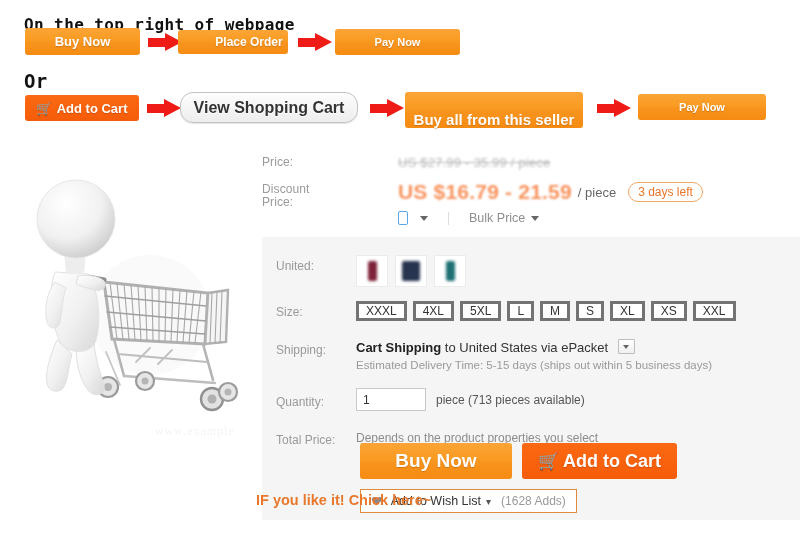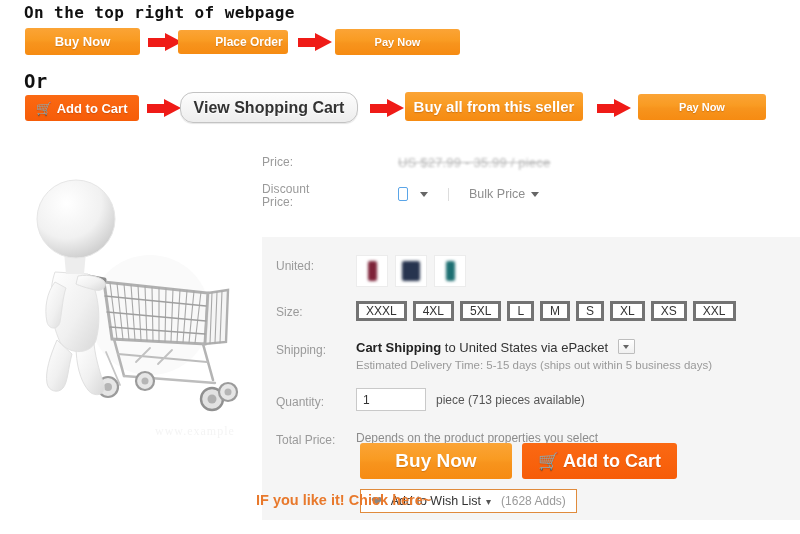--- a/index.html
+++ b/index.html
@@ -24,21 +24,21 @@
     position:absolute;left:17px;top:0;width:0;height:0;
     border-top:9px solid transparent;border-bottom:9px solid transparent;
     border-left:17px solid #ef1b17;
   }
 
   
   .instr-text{
     font-family:"DejaVu Sans Mono","Liberation Mono",monospace;
     font-weight:bold;color:#111;letter-spacing:.4px;
   }
-  .hdr1{left:24px;top:3px;font-size:16px;}
+  .hdr1{left:24px;top:15px;font-size:16px;}
   .hdr2{left:24px;top:70px;font-size:19px;}
 
   .btn{
     position:absolute;display:flex;align-items:center;justify-content:center;
     color:#fff;font-weight:bold;box-sizing:border-box;white-space:nowrap;
   }
   .btn-orange{
     background:linear-gradient(to bottom,#fba436 0%,#f99b22 45%,#f7941d 55%,#f68b12 100%);
     border-radius:3px;
     text-shadow:0 1px 1px rgba(140,70,0,.35);
@@ -60,21 +60,21 @@
   #a1{left:148px;top:33px;}
   #b-placeorder{left:178px;top:30px;width:110px;height:24px;font-size:12px;padding-left:32px;}
   #a2{left:298px;top:33px;}
   #b-paynow-1{left:335px;top:29px;width:125px;height:26px;font-size:11px;font-weight:600;}
 
   
   #b-addcart-1{left:25px;top:95px;width:114px;height:26px;font-size:13px;}
   #a3{left:147px;top:99px;}
   #b-viewcart{left:180px;top:92px;width:178px;height:31px;font-size:16px;font-weight:bold;border-radius:13px;}
   #a4{left:370px;top:99px;}
-  #b-buyall{left:405px;top:92px;width:178px;height:29px;font-size:15px;}
+  #b-buyall{left:405px;top:92px;width:178px;height:36px;font-size:15px;align-items:flex-end;}
   #a5{left:597px;top:99px;}
   #b-paynow-2{left:638px;top:94px;width:128px;height:26px;font-size:11px;font-weight:600;}
 
   .cart-glyph{display:inline-block;margin-right:4px;font-size:13px;line-height:1;}
 
   
   .product-img{left:0px;top:140px;width:262px;height:300px;}
   .prod-wm{
     position:absolute;left:155px;top:424px;font-size:12px;color:#f4f4f4;
     letter-spacing:1px;font-family:"Liberation Serif",serif;
@@ -340,20 +340,25 @@
         <span class="price-old">US $27.99 - 35.99 / piece</span>
       </div>
     </div>
 
     <div class="row" id="row-disc">
       <div class="lbl lbl2">
         <div>Discount</div>
         <div>Price:</div>
       </div>
       <div class="val">
+        <div style="display:flex;align-items:center;">
+          <span class="price-new">US $16.79 - 21.59</span>
+          <span class="per-piece">/ piece</span>
+          <span class="days-pill">3 days left</span>
+        </div>
         <div class="applinks">
           <span class="phone-ic"></span>
           <span class="caret"></span>
           <span class="vdiv"></span>
           <span class="bulk">Bulk Price</span>
           <span class="caret"></span>
         </div>
       </div>
     </div>
   </div>

